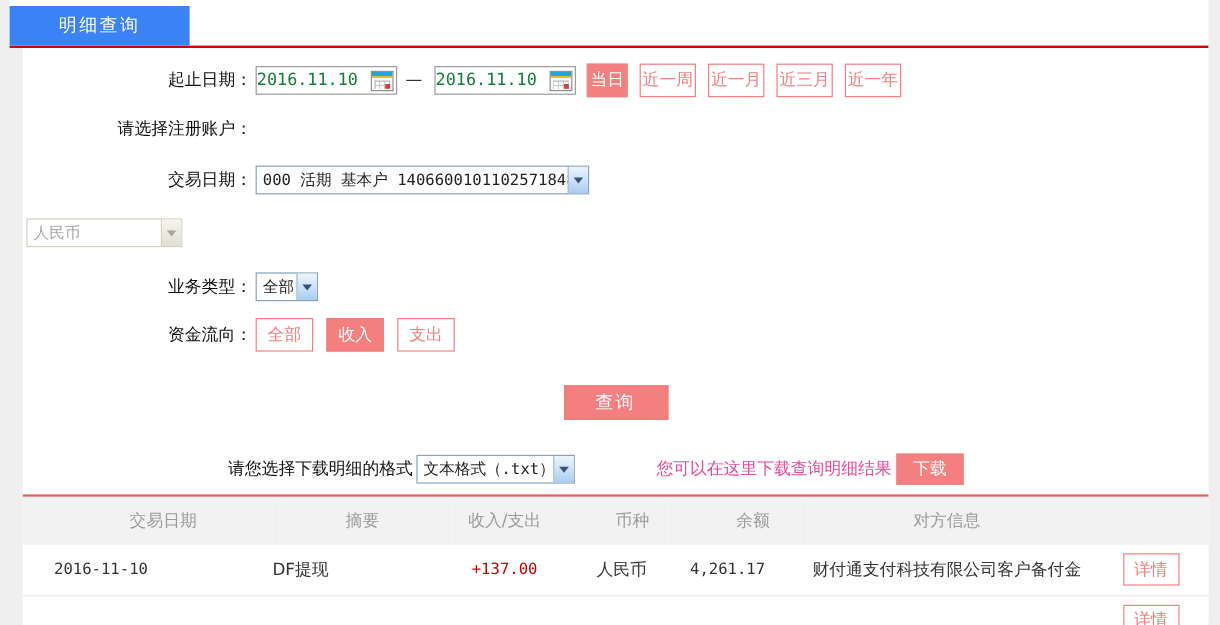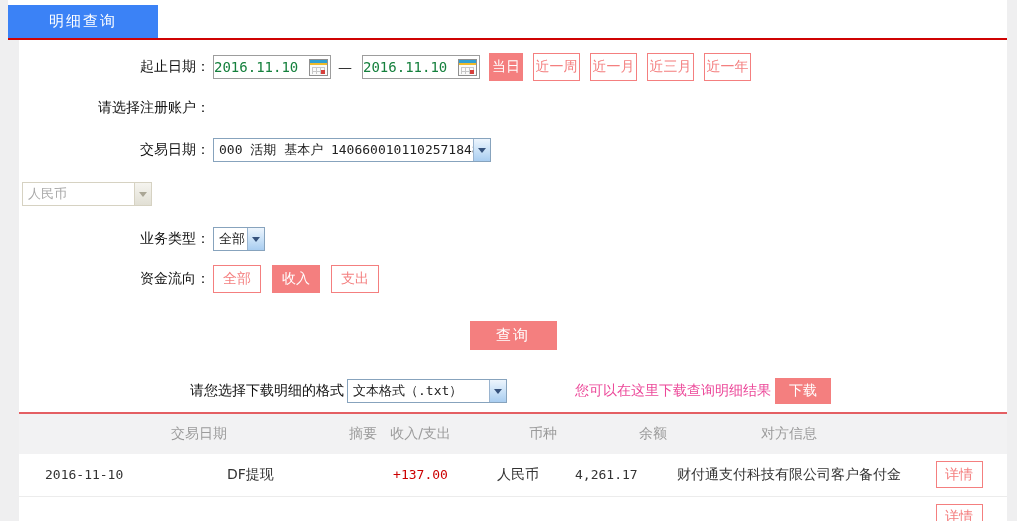--- a/index.html
+++ b/index.html
@@ -54,35 +54,35 @@
               font-family:"DejaVu Sans Mono","Liberation Mono",monospace; color:#222; }
   .sel-arrow { margin-left:auto; align-self:stretch; width:17px; flex:0 0 17px;
                display:flex; align-items:center; justify-content:center;
                background:linear-gradient(180deg,#edf5fd,#c4def6 60%,#a9cdf0);
                border-left:1px solid #9ab4cf; }
   .sel-arrow::after { content:""; border:4px solid transparent; border-top:5px solid #36527c; margin-top:5px; }
   .sel.disabled { border-color:#d6d2c2; cursor:default; }
   .sel.disabled .sel-text { color:#a8a8a8; }
   .sel.disabled .sel-arrow { background:linear-gradient(180deg,#f5f4ef,#e1dfd4); border-left-color:#d6d2c2; }
   .sel.disabled .sel-arrow::after { border-top-color:#aaa695; }
-  .sel-register{width:258px}.sel-sub{width:278px}.sel-currency{width:130px}.sel-biz{width:52px}.sel-format{width:160px}
+  .sel-register{width:258px}.sel-sub{width:278px}.sel-currency{width:130px}.sel-biz{width:52px}.sel-format{width:132px}
 
   .query-row { display:flex; justify-content:center; margin-top:28px; }
   .btn-query { width:87px; height:29px; font-size:15px; letter-spacing:2px; }
 
   .download-row { display:flex; align-items:center; margin-top:28px; }
   .dl-label { margin-left:171px; color:#111; }
   .dl-hint { margin-left:68px; color:#ec4899; }
   .btn-dl { width:56px; height:26px; margin-left:4px; font-size:14px; }
 
   
   .table-wrap { margin-top:8px; border-top:2px solid #e45f63; }
   table { width:100%; border-collapse:collapse; table-layout:fixed; }
   thead tr { height:40px; background:#f2f2f3; }
-  th { font-weight:normal; color:#9b9b9b; text-align:right; font-size:14px; }
+  th { font-weight:normal; color:#9b9b9b; text-align:center; font-size:14px; }
   tbody tr { height:42px; border-bottom:1px solid #ececec; background:#fff; }
   td { font-size:14px; color:#333; }
   .c1 { padding-left:26px; }
   .c3 { text-align:center; padding-right:8px; }
   .c4 { padding-left:25px; }
   .th5 { padding-left:31px; } .td5 { padding-left:18px; }
   .c6 { text-align:center; }
   .c7 { text-align:center; }
   .mono { font-family:"DejaVu Sans Mono","Liberation Mono",monospace; font-size:13px; }
   .amount { color:#cc0000; }

